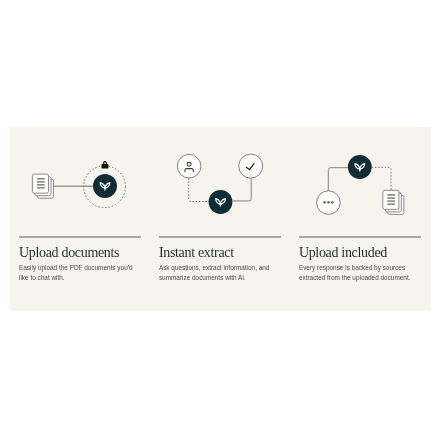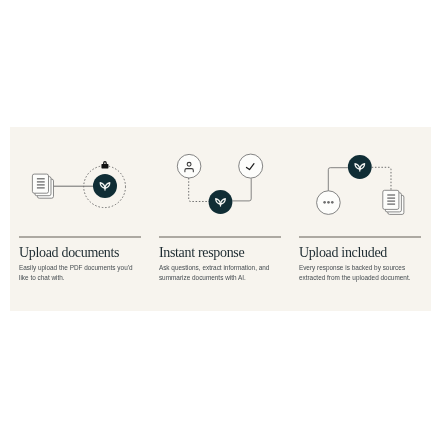--- a/index.html
+++ b/index.html
@@ -72,21 +72,21 @@
         <path d="M87.5 40.4 L90.5 42.6 L95.0 36.7" fill="none" stroke="#1F1F1F" stroke-width="1.25" stroke-linecap="round" stroke-linejoin="round"></path>
         <circle cx="61.5" cy="75" r="11.9" fill="#102D35"></circle>
         <g transform="translate(61.5,75)" fill="none" stroke="#F0F2F0" stroke-width="1.3" stroke-linejoin="round" stroke-linecap="round">
           <path d="M-4.8 -3.25 C-2.65 -2.9 -0.35 -0.9 0 2.25 C-2.5 1.7 -4.7 -0.2 -4.8 -3.25 Z"></path>
           <path d="M4.8 -3.25 C2.65 -2.9 0.35 -0.9 0 2.25 C2.5 1.7 4.7 -0.2 4.8 -3.25 Z"></path>
           <path d="M0 2.25 V4.1"></path>
         </g>
       </svg>
     </div>
     <div class="sep"></div>
-    <h3 class="h">Instant response</h3>
+    <h3 class="h">Instant extract</h3>
     <p class="p">Ask questions, extract information, and summarize documents with AI.</p>
   </div>
 
   <div class="col c3">
     <div class="art">
       <svg width="121.7" height="109.5" viewBox="0 0 121.7 109.5" xmlns="http://www.w3.org/2000/svg">
         <path d="M29.3 64 V42.7 a2 2 0 0 1 2 -2 H48.9" fill="none" stroke="#6E6E6E" stroke-width="0.85"></path>
         <path d="M72.7 40.3 H90 a2 2 0 0 1 2 2 V62.8" fill="none" stroke="#6E6E6E" stroke-width="1" stroke-dasharray="1.5 1.75"></path>
         <circle cx="29.4" cy="75.6" r="11.8" fill="#FDFDFB" stroke="#6E6E6E" stroke-width="0.85"></circle>
         <g fill="#6E6E6E">

